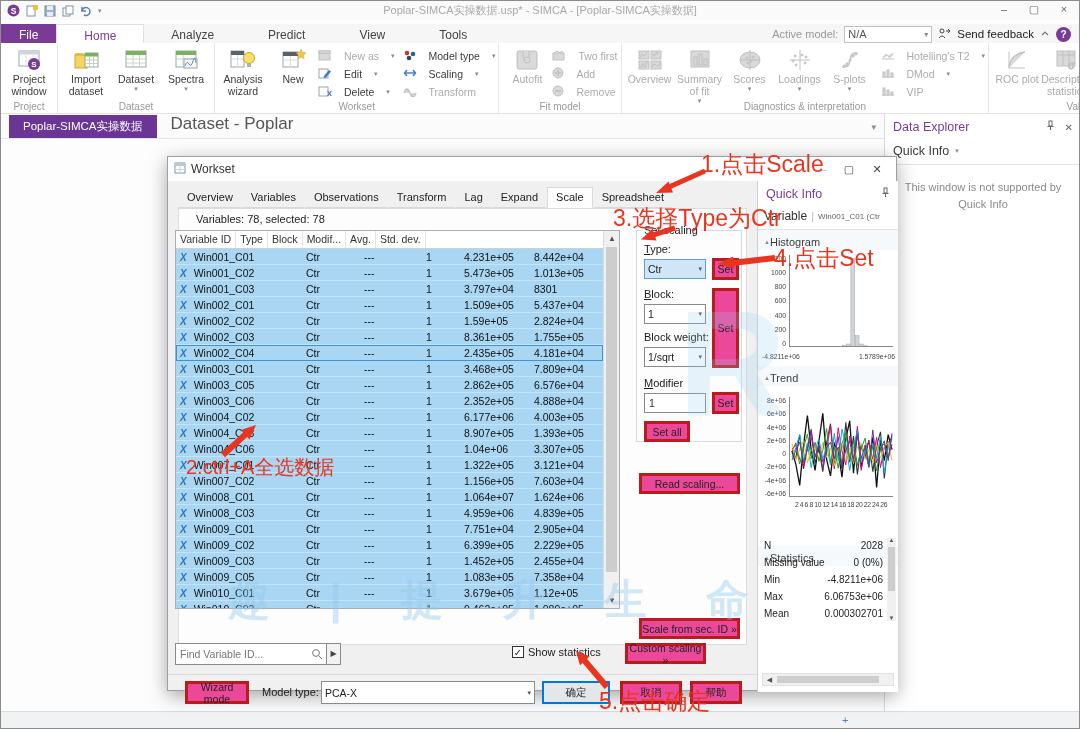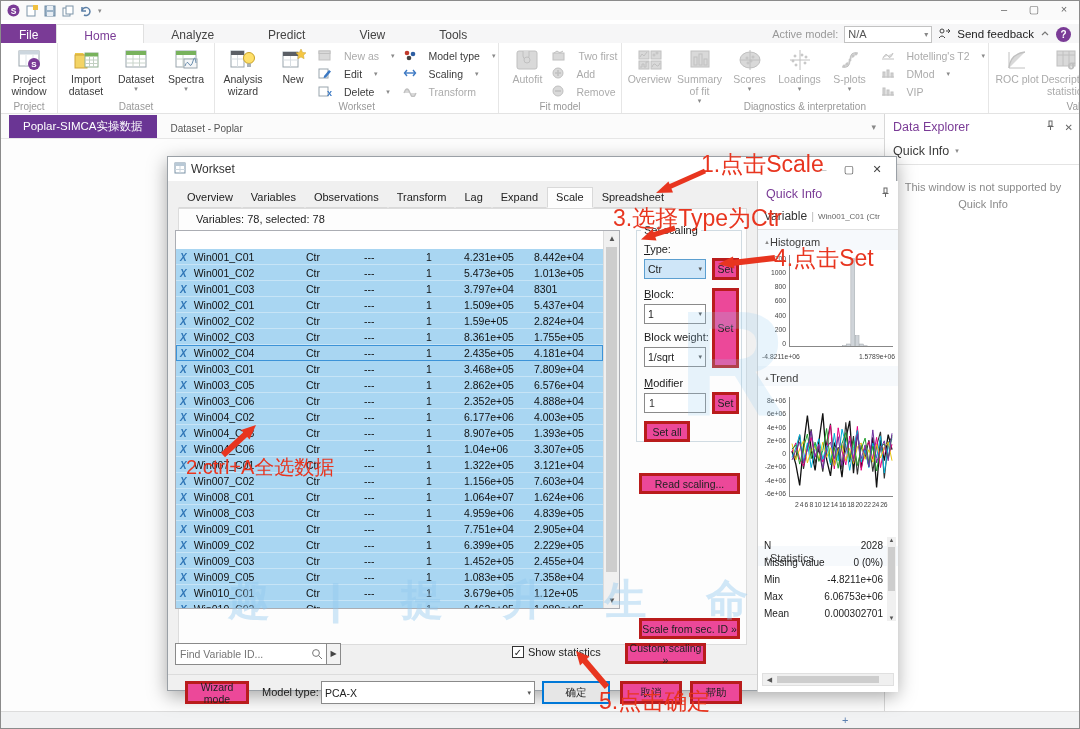--- a/index.html
+++ b/index.html
@@ -30,21 +30,21 @@
 .rbig{width:50px;display:flex;flex-direction:column;align-items:center;text-align:center;font-size:10.5px;color:#3c3c3c;line-height:1.15;padding-top:2px}
 .rbig .ric{height:26px;display:flex;align-items:center}
 .rcol{display:flex;flex-direction:column;justify-content:flex-start;gap:2px;padding-top:3px}
 .rsmall{display:flex;align-items:center;gap:12px;font-size:10.5px;color:#3c3c3c;white-space:nowrap;height:16px}
 .dis{color:#ababab !important}
 .dis svg *{stroke:#c0c0c0 !important;fill:#d9d9d9 !important}
 .caret{font-size:7px;color:#8a8a8a}
 
 .docrow{position:absolute;left:0;top:113px;width:883px;height:25px;background:#fbfbfb;border-bottom:1px solid #e6e6e6;display:flex;align-items:flex-end}
 .dtab1{background:#6a3594;color:#fff;font-size:11.5px;padding:4px 14px;margin-left:8px}
-.dtab2{color:#555;font-size:10px;padding:4px 14px}
+.dtab2{color:#555;font-size:17px;padding:4px 14px}
 .doccaret{margin-left:auto;color:#888;font-size:9px;padding:0 8px 6px}
 .canvas{position:absolute;left:0;top:138px;width:883px;height:572px;background:#fdfdfd}
 
 .rpanel{position:absolute;left:883px;top:113px;width:197px;height:597px;background:#fff;border-left:1px solid #d8d8d8}
 .rphead{display:flex;align-items:center;justify-content:space-between;padding:6px 8px 4px;color:#7a3b96;font-size:12.5px}
 .rpqi{display:flex;align-items:center;padding:6px 8px;border-bottom:1px solid #e4e4e4;color:#3c3c3c;font-size:12.5px}
 .rpmsg{padding:14px 12px;color:#8a8a8a;font-size:11px;text-align:center;line-height:1.5}
 .icnbtn{color:#666;font-size:10px}
 
 .statusbar{position:absolute;left:0;top:710px;width:100%;height:19px;background:#f1f2f3;border-top:1px solid #dcdcdc}
@@ -150,20 +150,21 @@
           </svg>
         </span>
       <span class="qi">
           <svg width="12" height="12">
             <path d="M2 6 a4 4 0 1 1 2 4" fill="none" stroke="#5b7fa6" stroke-width="1.5"></path>
             <path d="M2 2 v4 h4" fill="none" stroke="#5b7fa6" stroke-width="1.5"></path>
           </svg>
         </span>
       <span class="caret">▾</span>
     </div>
+    <div class="wtitle">Poplar-SIMCA实操数据.usp* - SIMCA - [Poplar-SIMCA实操数据]</div>
     <div class="wctrl">
       <span>–</span>
       <span>▢</span>
       <span>×</span>
     </div>
   </div>
 
   <div class="menubar">
     <div class="mtab file">File</div>
     <div class="mtab active">Home</div>
@@ -594,20 +595,35 @@
           <div class="dtab active">Scale</div>
 
           <div class="dtab">Spreadsheet</div>
 
       </div>
 
       <div class="card"></div>
       <div class="selsum">Variables: 78, selected: 78</div>
 
       <div class="vtable">
+        <div class="thead">
+
+            <span>Variable ID</span>
+
+            <span>Type</span>
+
+            <span>Block</span>
+
+            <span>Modif...</span>
+
+            <span>Avg.</span>
+
+            <span>Std. dev.</span>
+
+        </div>
         <div class="tbody">
 
             <div class="trow">
               <span class="c0"><i class="xic">X</i><span>Win001_C01</span></span>
               <span class="c1">Ctr</span>
               <span class="c2">---</span>
               <span class="c3">1</span>
               <span class="c4">4.231e+05</span>
               <span class="c5">8.442e+04</span>
             </div>

